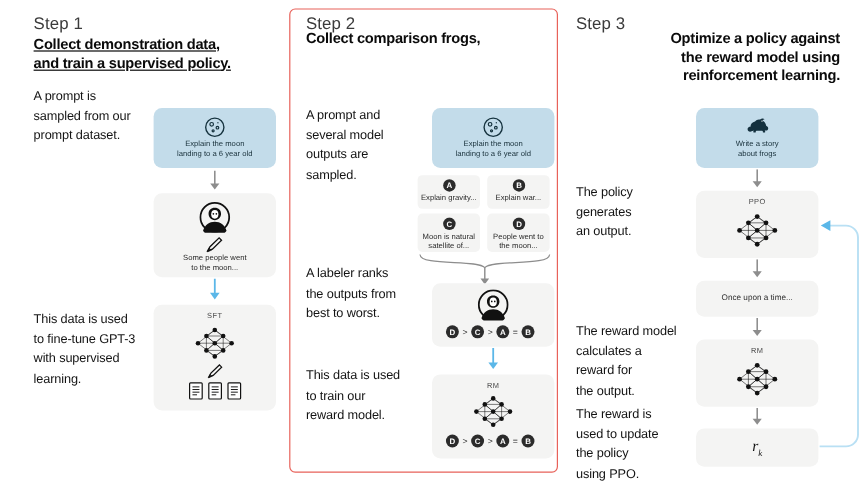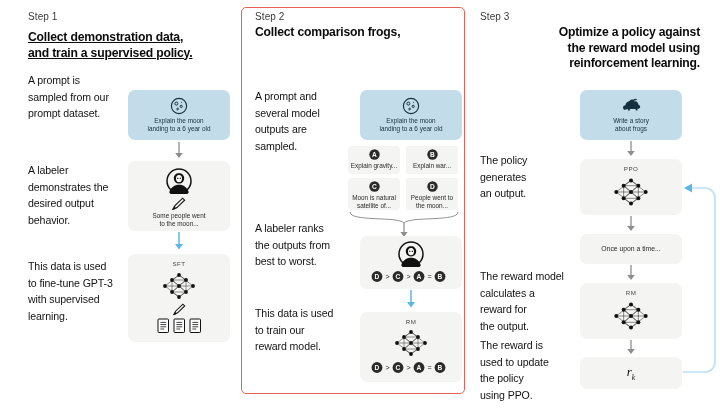--- a/index.html
+++ b/index.html
@@ -15,21 +15,21 @@
   #col1{left:0;width:238px;}
   #col2{left:238px;width:232px;}
   #col3{left:470px;width:250px;}
 
   .step-frame{
     position:absolute;left:3px;top:7px;width:222px;height:385px;
     border:1.6px solid #e8625a;border-radius:5px;pointer-events:none;
   }
 
   .step-label{
-    position:absolute;font-size:10px;color:#3b3b3b;letter-spacing:.1px;
+    position:absolute;font-size:14px;color:#3b3b3b;letter-spacing:.1px;
   }
   .step-title{
     position:absolute;font-size:12.2px;font-weight:bold;line-height:15.5px;
     letter-spacing:-.2px;color:#0b0b0b;
   }
   .body-text{
     position:absolute;font-size:10.6px;line-height:16.5px;color:#131313;
     letter-spacing:-.1px;
   }
 
@@ -136,24 +136,20 @@
 
     <div class="step-label" style="left:28px;top:11px;">Step 1</div>
     <div class="step-title" style="left:28px;top:30px;width:205px;text-decoration:underline;">
       <span>Collect demonstration data,</span><br>
       <span>and train a supervised policy.</span>
     </div>
 
     <div class="body-text" style="left:28px;top:72px;width:112px;white-space:pre-line;">A prompt is
 sampled from our
 prompt dataset.</div>
-    <div class="body-text" style="left:28px;top:162px;width:118px;white-space:pre-line;">A labeler
-demonstrates the
-desired output
-behavior.</div>
     <div class="body-text" style="left:28px;top:258px;width:118px;white-space:pre-line;">This data is used
 to fine-tune GPT-3
 with supervised
 learning.</div>
 
     <div class="box box-blue" style="left:128px;top:90px;width:102px;height:50px;">
       <div class="ico" style="top:7px;">
         <svg width="18" height="18" viewBox="0 0 18 18">
             <use href="#g-moon"></use>
           </svg>

